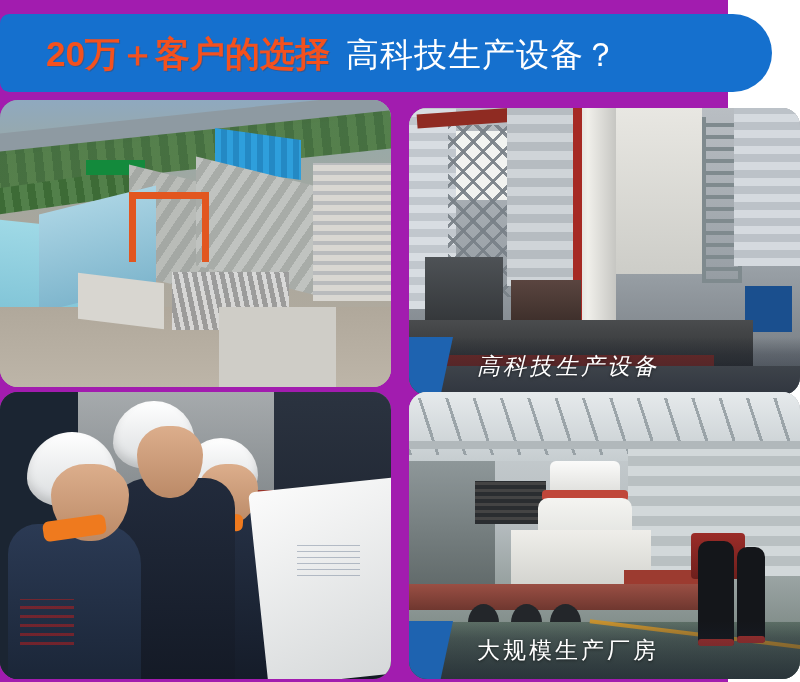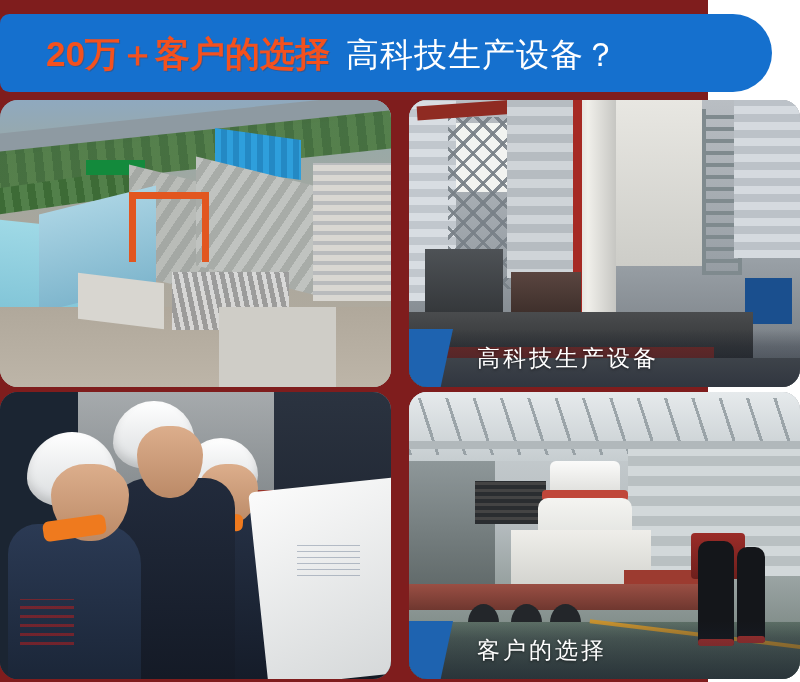--- a/index.html
+++ b/index.html
@@ -10,21 +10,22 @@
   body {
     width: 800px;
     height: 682px;
     font-family: "Liberation Sans", "DejaVu Sans", sans-serif;
     overflow: hidden;
   }
   .page {
     position: relative;
     width: 708px;
     height: 682px;
-    background: #7f1d1d;
+    background: #a21caf;
+    padding-left: 20px;
   }
 
   
   .header-banner {
     position: absolute;
     left: 0;
     top: 14px;
     width: 772px;
     height: 78px;
     background: #1570ce;
@@ -65,21 +66,21 @@
   }
   .card {
     position: absolute;
     width: 391px;
     height: 287px;
     border-radius: 18px;
     overflow: hidden;
     background: #8a8f95;
   }
   .card.tl { left: 0;   top: 0; }
-  .card.tr { left: 409px; top: 0; }
+  .card.tr { left: 409px; top: 8px; font-style: italic; }
   .card.bl { left: 0;   top: 292px; }
   .card.br { left: 409px; top: 292px; }
 
   .photo {
     position: absolute;
     inset: 0;
     overflow: hidden;
   }
 
   
@@ -374,18 +375,18 @@
         <div class="wheel w3"></div>
         <div class="floor"></div>
         <div class="floorline"></div>
         <div class="man m1"></div>
         <div class="man m2"></div>
         <div class="shoe s1"></div>
         <div class="shoe s2"></div>
       </div>
       <div class="caption-bar">
         <div class="caption-tab"></div>
-        <div class="caption-text">客户的选择</div>
+        <div class="caption-text">大规模生产厂房</div>
       </div>
     </div>
 
   </div>
 </div>
 
 </body></html>

